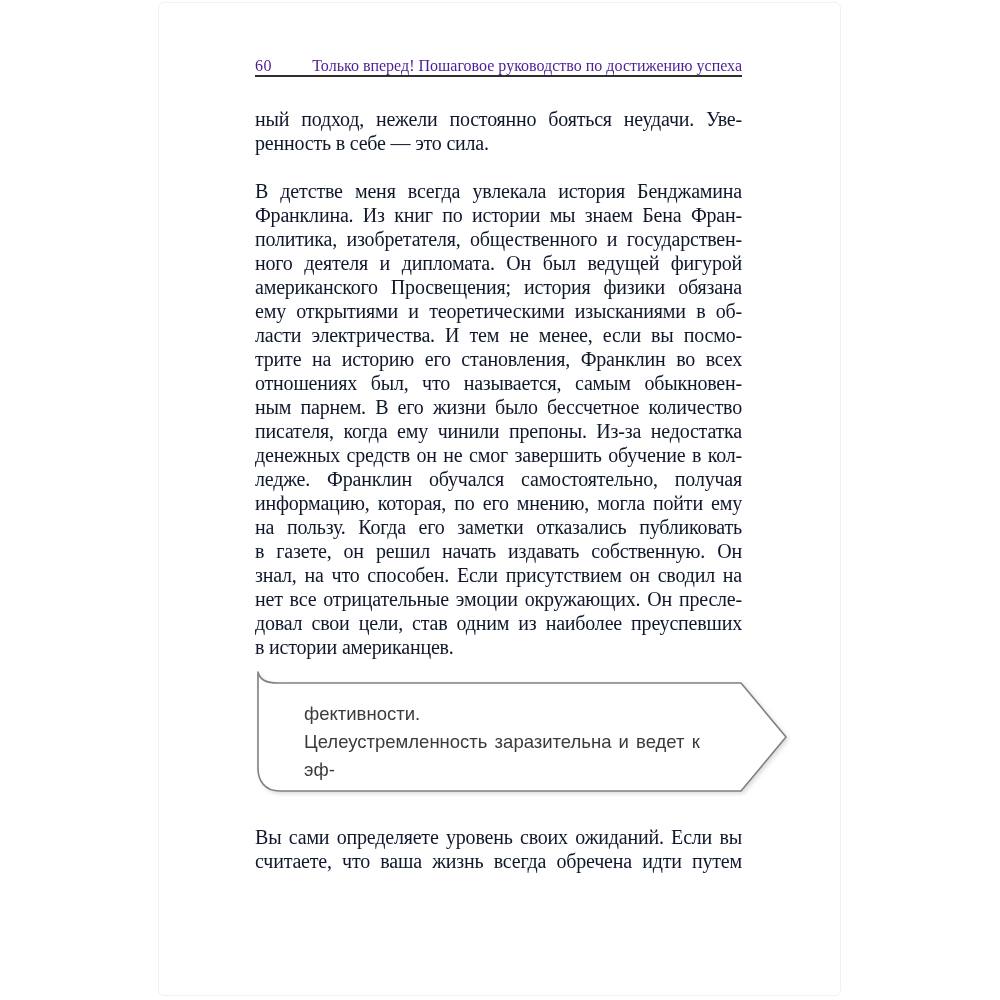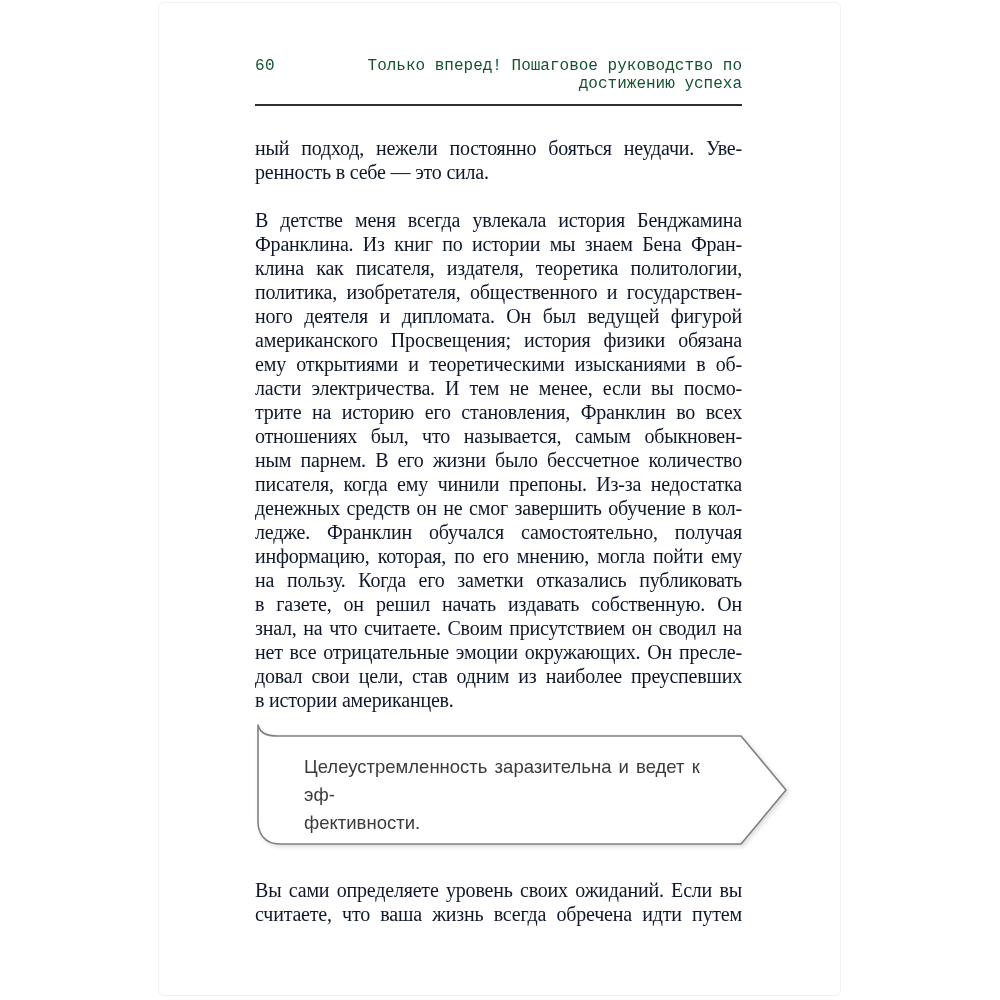--- a/index.html
+++ b/index.html
@@ -10,24 +10,23 @@
     box-sizing:border-box;
   }
   .content{
     position:absolute; left:96px; top:0; width:487px;
   }
 
   
   .header{
     margin-top:54px;
     display:flex; justify-content:space-between; align-items:baseline;
-    font-family:Liberation Mono, monospace;
-    font-size:16px; color:#14532d;
+    font-family:Liberation Serif, serif;
+    font-size:16px; color:#4c1d95;
     border-bottom:2px solid #2e2e2e;
-    padding-bottom:11px;
   }
   .header .pnum{letter-spacing:.5px;}
   .header .rtitle{text-align:right;}
 
   
   .para{
     font-family:"Liberation Serif","DejaVu Serif",serif;
     font-size:20px; line-height:24px; color:#0f172a;
     letter-spacing:-0.2px;
   }
@@ -62,55 +61,54 @@
     </div>
 
     <div class="para p1">
       <div class="line">ный подход, нежели постоянно бояться неудачи. Уве-</div>
       <div class="line last">ренность в себе — это сила.</div>
     </div>
 
     <div class="para p2">
       <div class="line">В детстве меня всегда увлекала история Бенджамина</div>
       <div class="line">Франклина. Из книг по истории мы знаем Бена Фран-</div>
-      <div class="line">клина как писателя, издателя, теоретика политологии,</div>
       <div class="line">политика, изобретателя, общественного и государствен-</div>
       <div class="line">ного деятеля и дипломата. Он был ведущей фигурой</div>
       <div class="line">американского Просвещения; история физики обязана</div>
       <div class="line">ему открытиями и теоретическими изысканиями в об-</div>
       <div class="line">ласти электричества. И тем не менее, если вы посмо-</div>
       <div class="line">трите на историю его становления, Франклин во всех</div>
       <div class="line">отношениях был, что называется, самым обыкновен-</div>
       <div class="line">ным парнем. В его жизни было бессчетное количество</div>
       <div class="line">писателя, когда ему чинили препоны. Из-за недостатка</div>
       <div class="line">денежных средств он не смог завершить обучение в кол-</div>
       <div class="line">ледже. Франклин обучался самостоятельно, получая</div>
       <div class="line">информацию, которая, по его мнению, могла пойти ему</div>
       <div class="line">на пользу. Когда его заметки отказались публиковать</div>
       <div class="line">в газете, он решил начать издавать собственную. Он</div>
-      <div class="line">знал, на что считаете. Своим присутствием он сводил на</div>
+      <div class="line">знал, на что способен. Если присутствием он сводил на</div>
       <div class="line">нет все отрицательные эмоции окружающих. Он пресле-</div>
       <div class="line">довал свои цели, став одним из наиболее преуспевших</div>
       <div class="line last">в истории американцев.</div>
     </div>
 
     <div class="callout">
       <svg width="536" height="130" viewBox="0 0 536 130">
         <path d="M 3,5
                  L 3,101
                  C 3,113 9,124 25,124
                  L 486,124
                  L 531,70
                  L 486,16
                  L 23,16
                  C 11,16 5,13 3,5 Z" fill="#ffffff" stroke="#808080" stroke-width="1.6" stroke-linejoin="round" style="filter:drop-shadow(2px 2px 2px rgba(0,0,0,0.14));"></path>
       </svg>
       <div class="ctext">
+        <div>фективности.</div>
         <div>Целеустремленность заразительна и ведет к эф-</div>
-        <div>фективности.</div>
       </div>
     </div>
 
     <div class="para p3">
       <div class="line">Вы сами определяете уровень своих ожиданий. Если вы</div>
       <div class="line">считаете, что ваша жизнь всегда обречена идти путем</div>
     </div>
 
   </div>
 </div>

